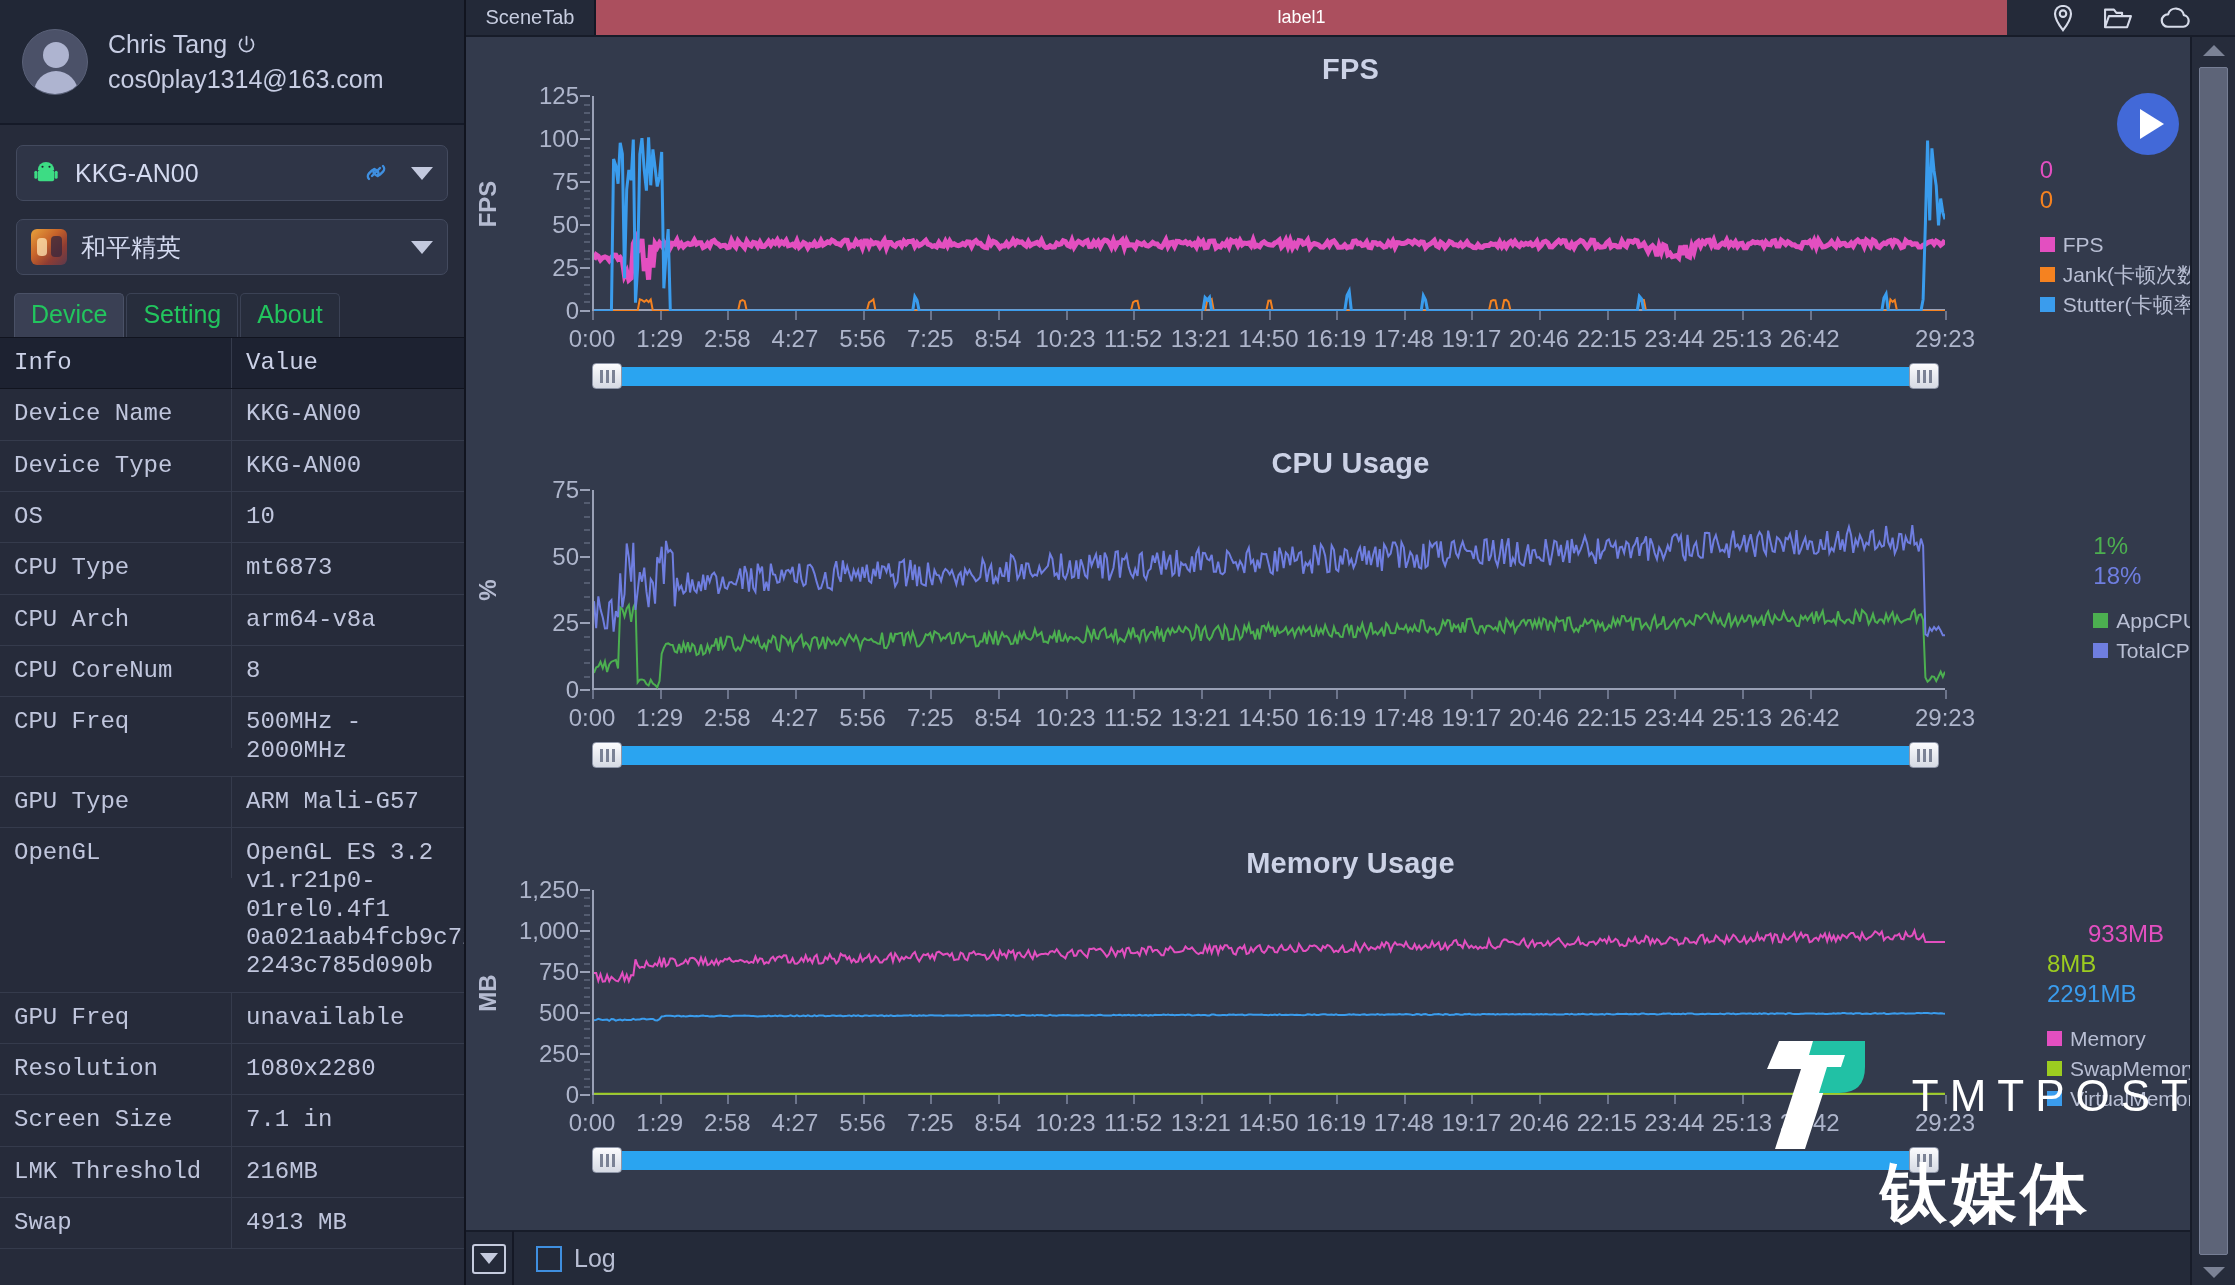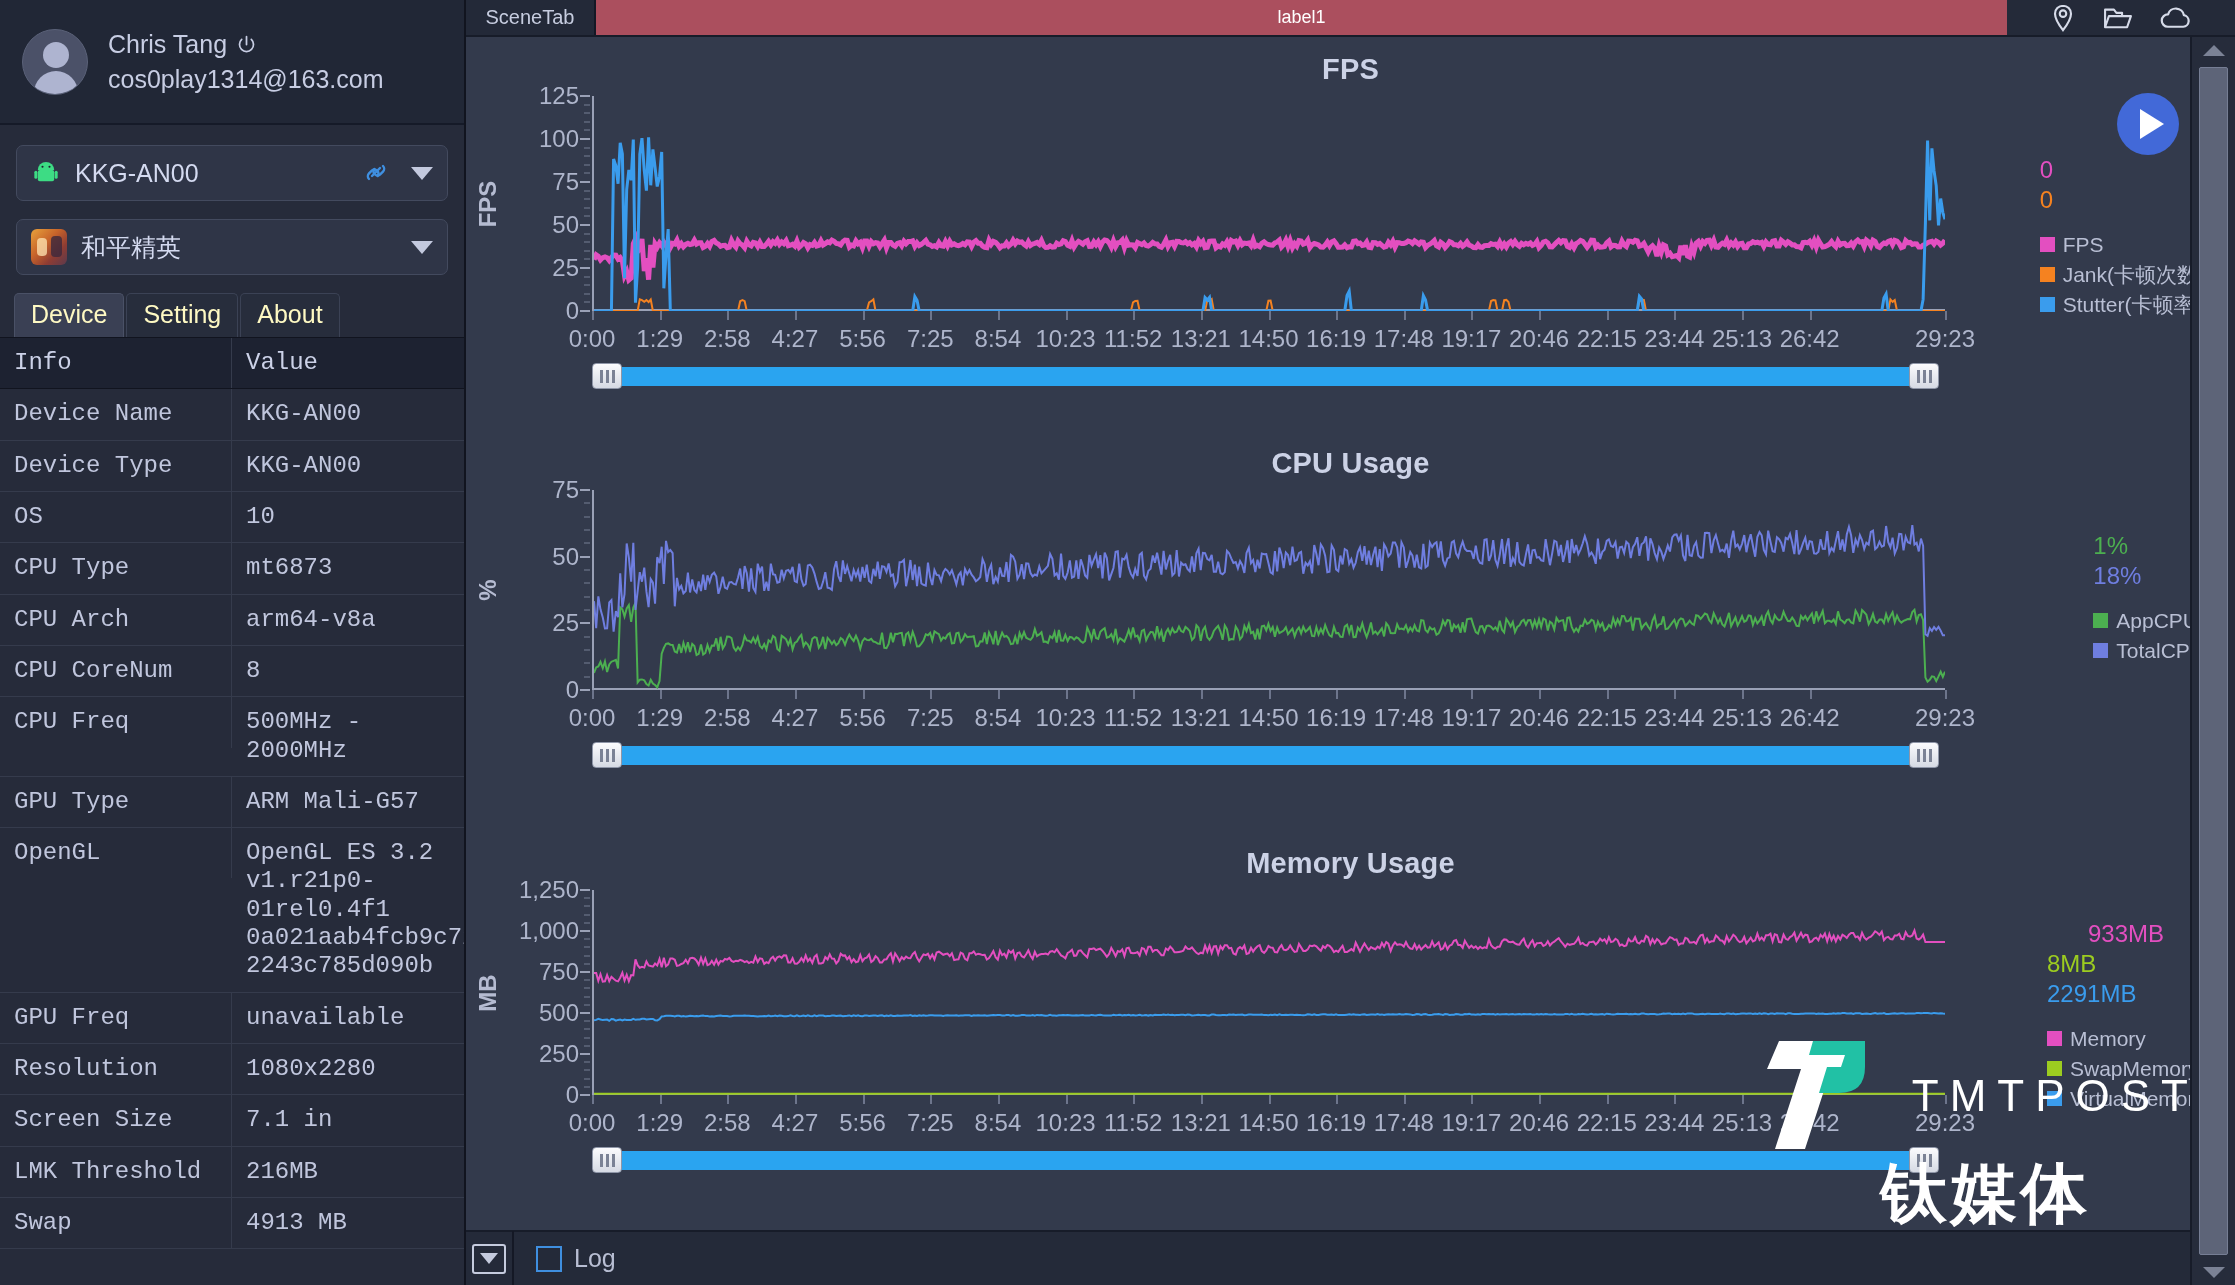--- a/index.html
+++ b/index.html
@@ -37,21 +37,21 @@
   .caret{ width:0;height:0;border-left:11px solid transparent;border-right:11px solid transparent;
           border-top:13px solid #c3c9de; flex:0 0 22px; margin-left:6px;}
   .game-ico{ width:36px;height:36px;border-radius:6px;flex:0 0 36px;
              background:linear-gradient(135deg,#e8a23c 0%,#c8642a 40%,#8e3c33 70%,#5a3a4d 100%);
              position:relative; overflow:hidden;}
   .game-ico:after{content:"";position:absolute;left:6px;top:9px;width:10px;height:18px;border-radius:4px;background:rgba(255,230,180,.75);}
   .game-ico:before{content:"";position:absolute;left:20px;top:7px;width:11px;height:21px;border-radius:4px;background:rgba(60,40,60,.8);}
 
   
   .tabs{ display:flex; padding:12px 14px 0 14px; gap:0; align-items:flex-end;}
-  .tab{ font-size:25px; color:#fef9c3; padding:6px 16px 8px 16px; background:#272d3c;
+  .tab{ font-size:25px; color:#22c55e; padding:6px 16px 8px 16px; background:#272d3c;
         border:1px solid #3b4255; border-bottom:none; border-radius:5px 5px 0 0; margin-right:2px; }
   .tab.active{ background:#3a4054; border-color:#4a5166;}
 
   
   .infotable{ flex:1; overflow:hidden; border-top:1px solid #11141f;font-family:Liberation Mono, monospace;}
   .itrow{ display:flex; border-bottom:1px solid #353b4c; min-height:50px; align-items:flex-start; }
   .itrow.head{ background:#1d2231; border-bottom:1px solid #11141f;}
   .itcell{ padding:11px 14px; font-size:24px; color:#c0c6dd; line-height:1.18; }
   .itcell.k{ width:232px; flex:0 0 232px; border-right:1px solid #353b4c;}
   .itcell.v{ flex:1; white-space:pre-line;}

